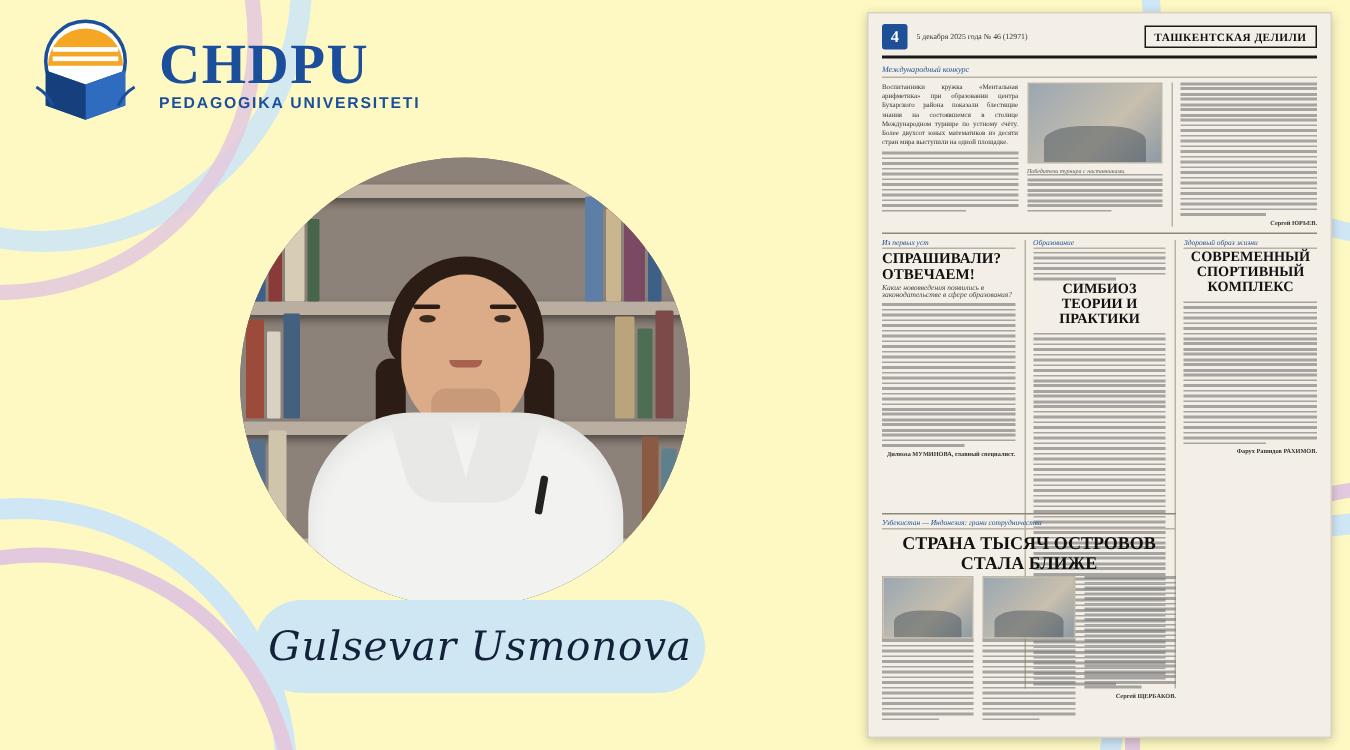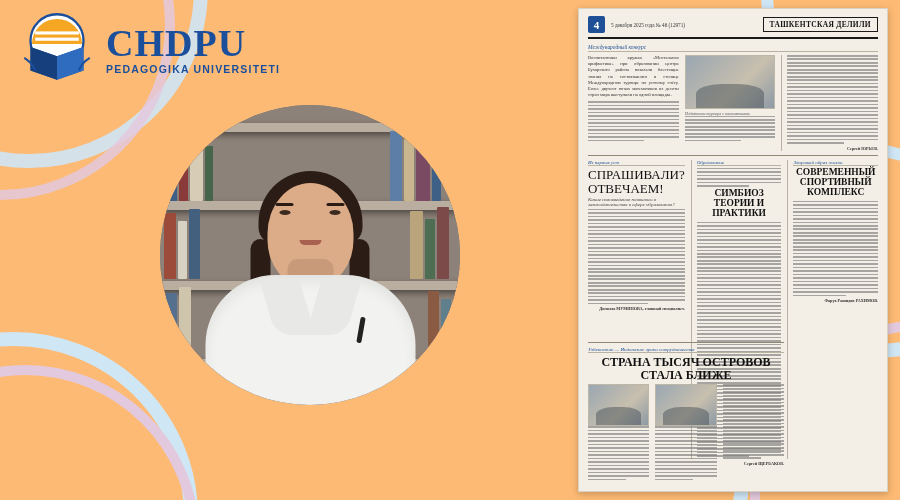--- a/index.html
+++ b/index.html
@@ -10,21 +10,21 @@
     width: 900px;
     height: 500px;
     overflow: hidden;
     font-family: "Liberation Sans", sans-serif;
     background: #ffffff;
   }
   .slide {
     position: relative;
     width: 900px;
     height: 500px;
-    background: #fdba74;
+    background: #fef9c3;
     overflow: hidden;
   }
 
   
   .swoosh {
     position: absolute;
     border-radius: 50%;
     pointer-events: none;
   }
   .swoosh-tl-1 {
@@ -345,22 +345,22 @@
   }
   .headline-mid {
     font-size: 9.5px;
     font-weight: bold;
     line-height: 1.05;
     color: #111;
     text-align: center;
     margin: 2px 0 3px;
   }
   .headline-small {
-    font-size: 13px;
-    font-weight: normal;
+    font-size: 10px;
+    font-weight: bold;
     line-height: 1.08;
     color: #111;
     margin-bottom: 1px;
   }
   .headline-wide {
     font-size: 12px;
     font-weight: bold;
     line-height: 1.05;
     color: #111;
     text-align: center;
@@ -514,20 +514,23 @@
       <div class="mouth"></div>
       <div class="neck"></div>
       <div class="torso">
         <div class="collar-l"></div>
         <div class="collar-r"></div>
       </div>
       <div class="pen"></div>
     </div>
   </div>
 
+  <div class="nameplate">
+    <span>Gulsevar Usmonova</span>
+  </div>
 
   <div class="paper">
 
     <div class="paper-head">
       <div class="page-num">4</div>
       <div class="issue-date">5 декабря 2025 года    № 46 (12971)</div>
       <div class="masthead">ТАШКЕНТСКАЯ ДЕЛИЛИ</div>
     </div>
 
     <div>

